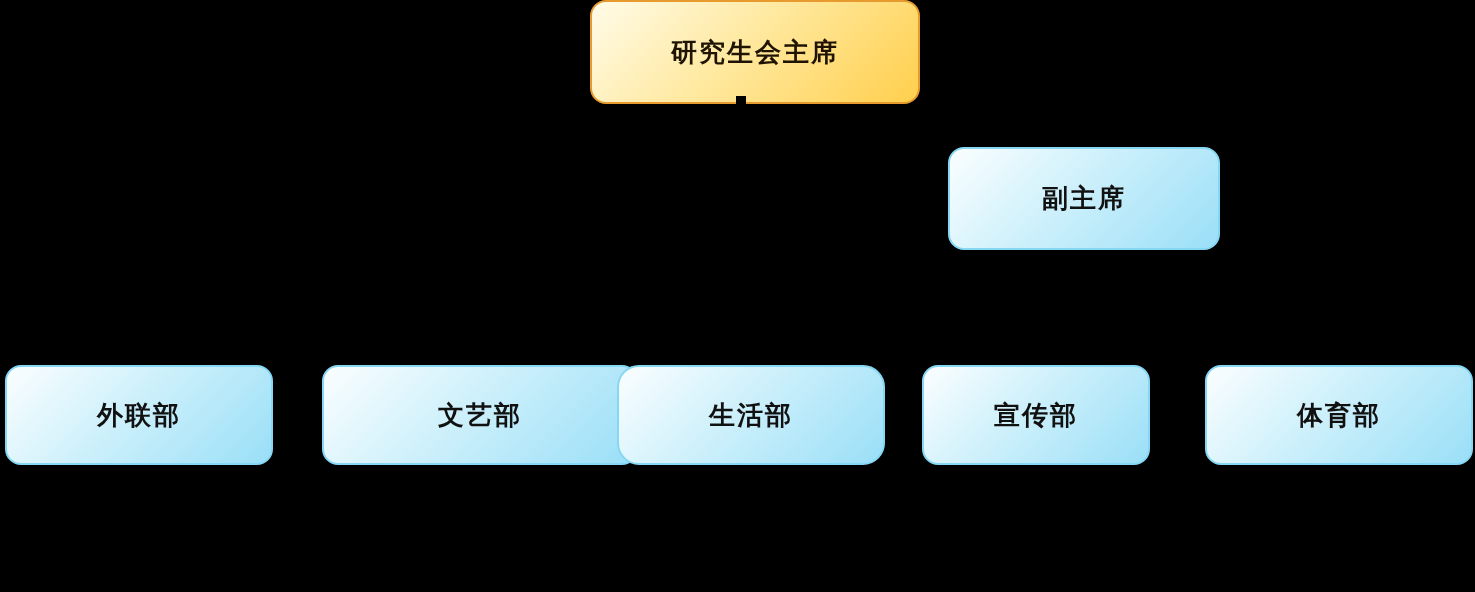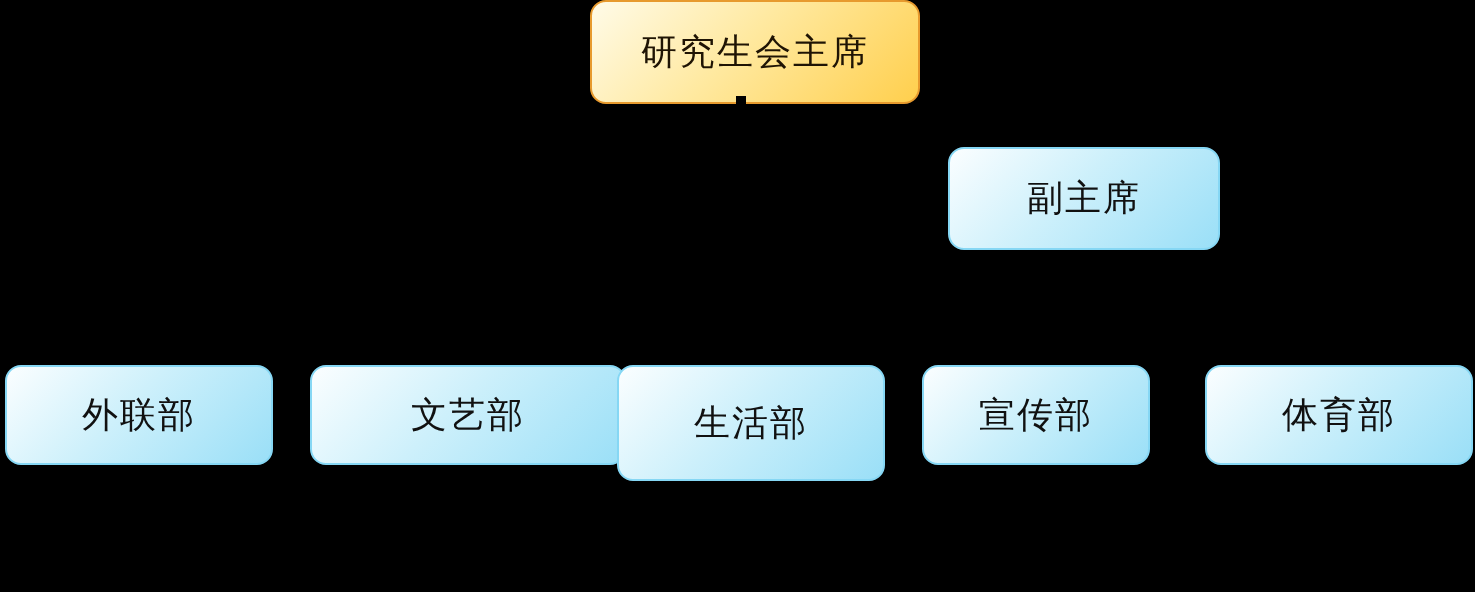--- a/index.html
+++ b/index.html
@@ -18,24 +18,25 @@
     position: absolute;
     inset: 0;
   }
   .node {
     position: absolute;
     box-sizing: border-box;
     border-radius: 16px;
     display: flex;
     align-items: center;
     justify-content: center;
-    font-size: 36px;
+    font-size: 26px;
     color: #111111;
     letter-spacing: 2px;
     user-select: none;
+    font-weight: bold;
   }
   .node-chairman {
     left: 590px;
     top: 0px;
     width: 330px;
     height: 104px;
     background: linear-gradient(135deg, #FFFBE8 0%, #FFE9A0 45%, #FFCF4D 100%);
     border: 2px solid #E79A2E;
     color: #1f1404;
   }
@@ -43,22 +44,22 @@
     background: linear-gradient(135deg, #FBFEFF 0%, #CDF0FB 45%, #9ADFF7 100%);
     border: 2px solid #86D7F4;
   }
   .node-vice {
     left: 948px;
     top: 147px;
     width: 272px;
     height: 103px;
   }
   .node-dept1 { left: 5px;    top: 365px; width: 268px; height: 100px; }
-  .node-dept2 { left: 310px;  top: 365px; width: 316px; height: 100px; align-items: center; }
-  .node-dept3 { left: 617px;  top: 365px; width: 268px; height: 116px; }
+  .node-dept2 { left: 322px;  top: 365px; width: 316px; height: 100px; align-items: center; }
+  .node-dept3 { left: 617px;  top: 365px; width: 268px; height: 100px; border-radius: 22px; }
   .node-dept4 { left: 922px;  top: 365px; width: 228px; height: 100px; }
   .node-dept5 { left: 1205px; top: 365px; width: 268px; height: 100px; text-align: center; }
   .connector-stub {
     position: absolute;
     left: 736px;
     top: 96px;
     width: 10px;
     height: 10px;
     background: #000000;
   }

